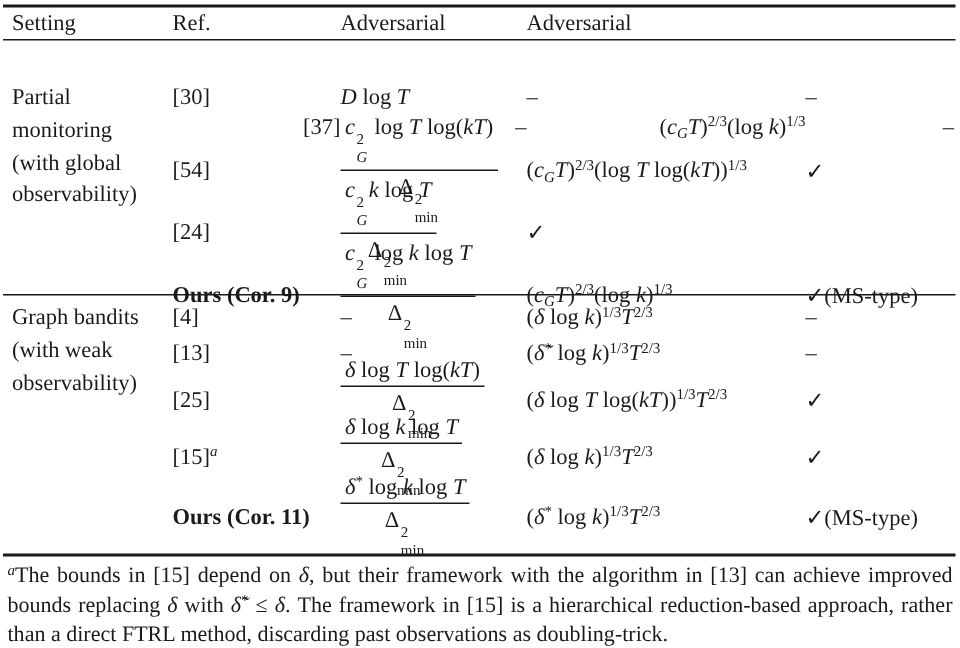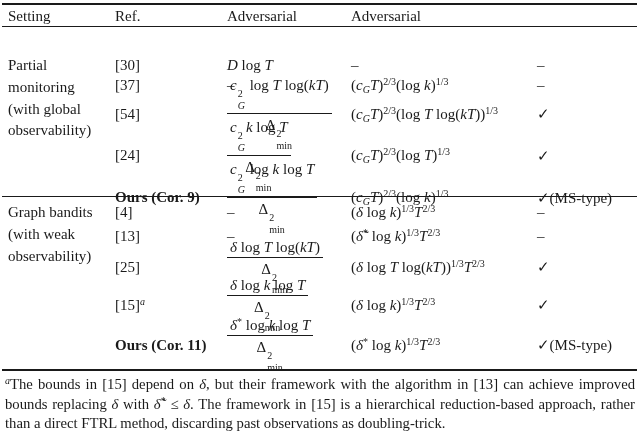--- a/index.html
+++ b/index.html
@@ -22,21 +22,21 @@
   .h.hadv{width:186px;}
   .h.haw{flex:1;}
 
   .group{position:absolute;left:8px;right:4px;display:flex;}
   .g1{top:28px;margin-top:24px;}
   .g2{top:199px;}
   .setting{width:107px;white-space:pre-line;line-height:21.8px;padding-top:3px;}
   .rows{flex:1;display:flex;flex-direction:column;}
   .trow{display:flex;align-items:center;}
   .g1 .trow:nth-child(1){height:26px;}
-  .g1 .trow:nth-child(2){height:15px;}
+  .g1 .trow:nth-child(2){height:15px;text-align:right;}
   .g1 .trow:nth-child(3){height:42px;}
   .g1 .trow:nth-child(4){height:41px;}
   .g1 .trow:nth-child(5){height:43px;}
   .g2 .trow:nth-child(1){height:26px;}
   .g2 .trow:nth-child(2){height:22px;}
   .g2 .trow:nth-child(3){height:40px;}
   .g2 .trow:nth-child(4){height:36px;}
   .g2 .trow:nth-child(5){height:44px;}
   .cell{display:block;}
   .c-ref{width:112px;}
@@ -118,21 +118,20 @@
               <span class="num"><span class="it">c</span><span class="ss">
                   <span>2</span>
                   <span class="it">G</span>
                 </span><span class="it">k</span><span class="rm"> log </span><span class="it">T</span></span>
               <span class="fbar"></span>
               <span class="den"><span class="rm">Δ</span><span class="ss">
                   <span>2</span>
                   <span>min</span>
                 </span></span>
             </span></span>
-          <span class="cell c-adv"><span class="rm">(</span><span class="it">c</span><span class="sub it">G</span><span class="it">T</span><span class="rm">)</span><span class="sup">2/3</span><span class="rm">(log </span><span class="it">T</span><span class="rm">)</span><span class="sup">1/3</span></span>
           <span class="cell c-aw">✓</span>
         </div>
         <div class="trow">
           <span class="cell c-ref b"><span class="rm">Ours (Cor. 9)</span></span>
           <span class="cell c-st"><span class="frac">
               <span class="num"><span class="it">c</span><span class="ss">
                   <span>2</span>
                   <span class="it">G</span>
                 </span><span class="rm"> log </span><span class="it">k</span><span class="rm"> log </span><span class="it">T</span></span>
               <span class="fbar"></span>

